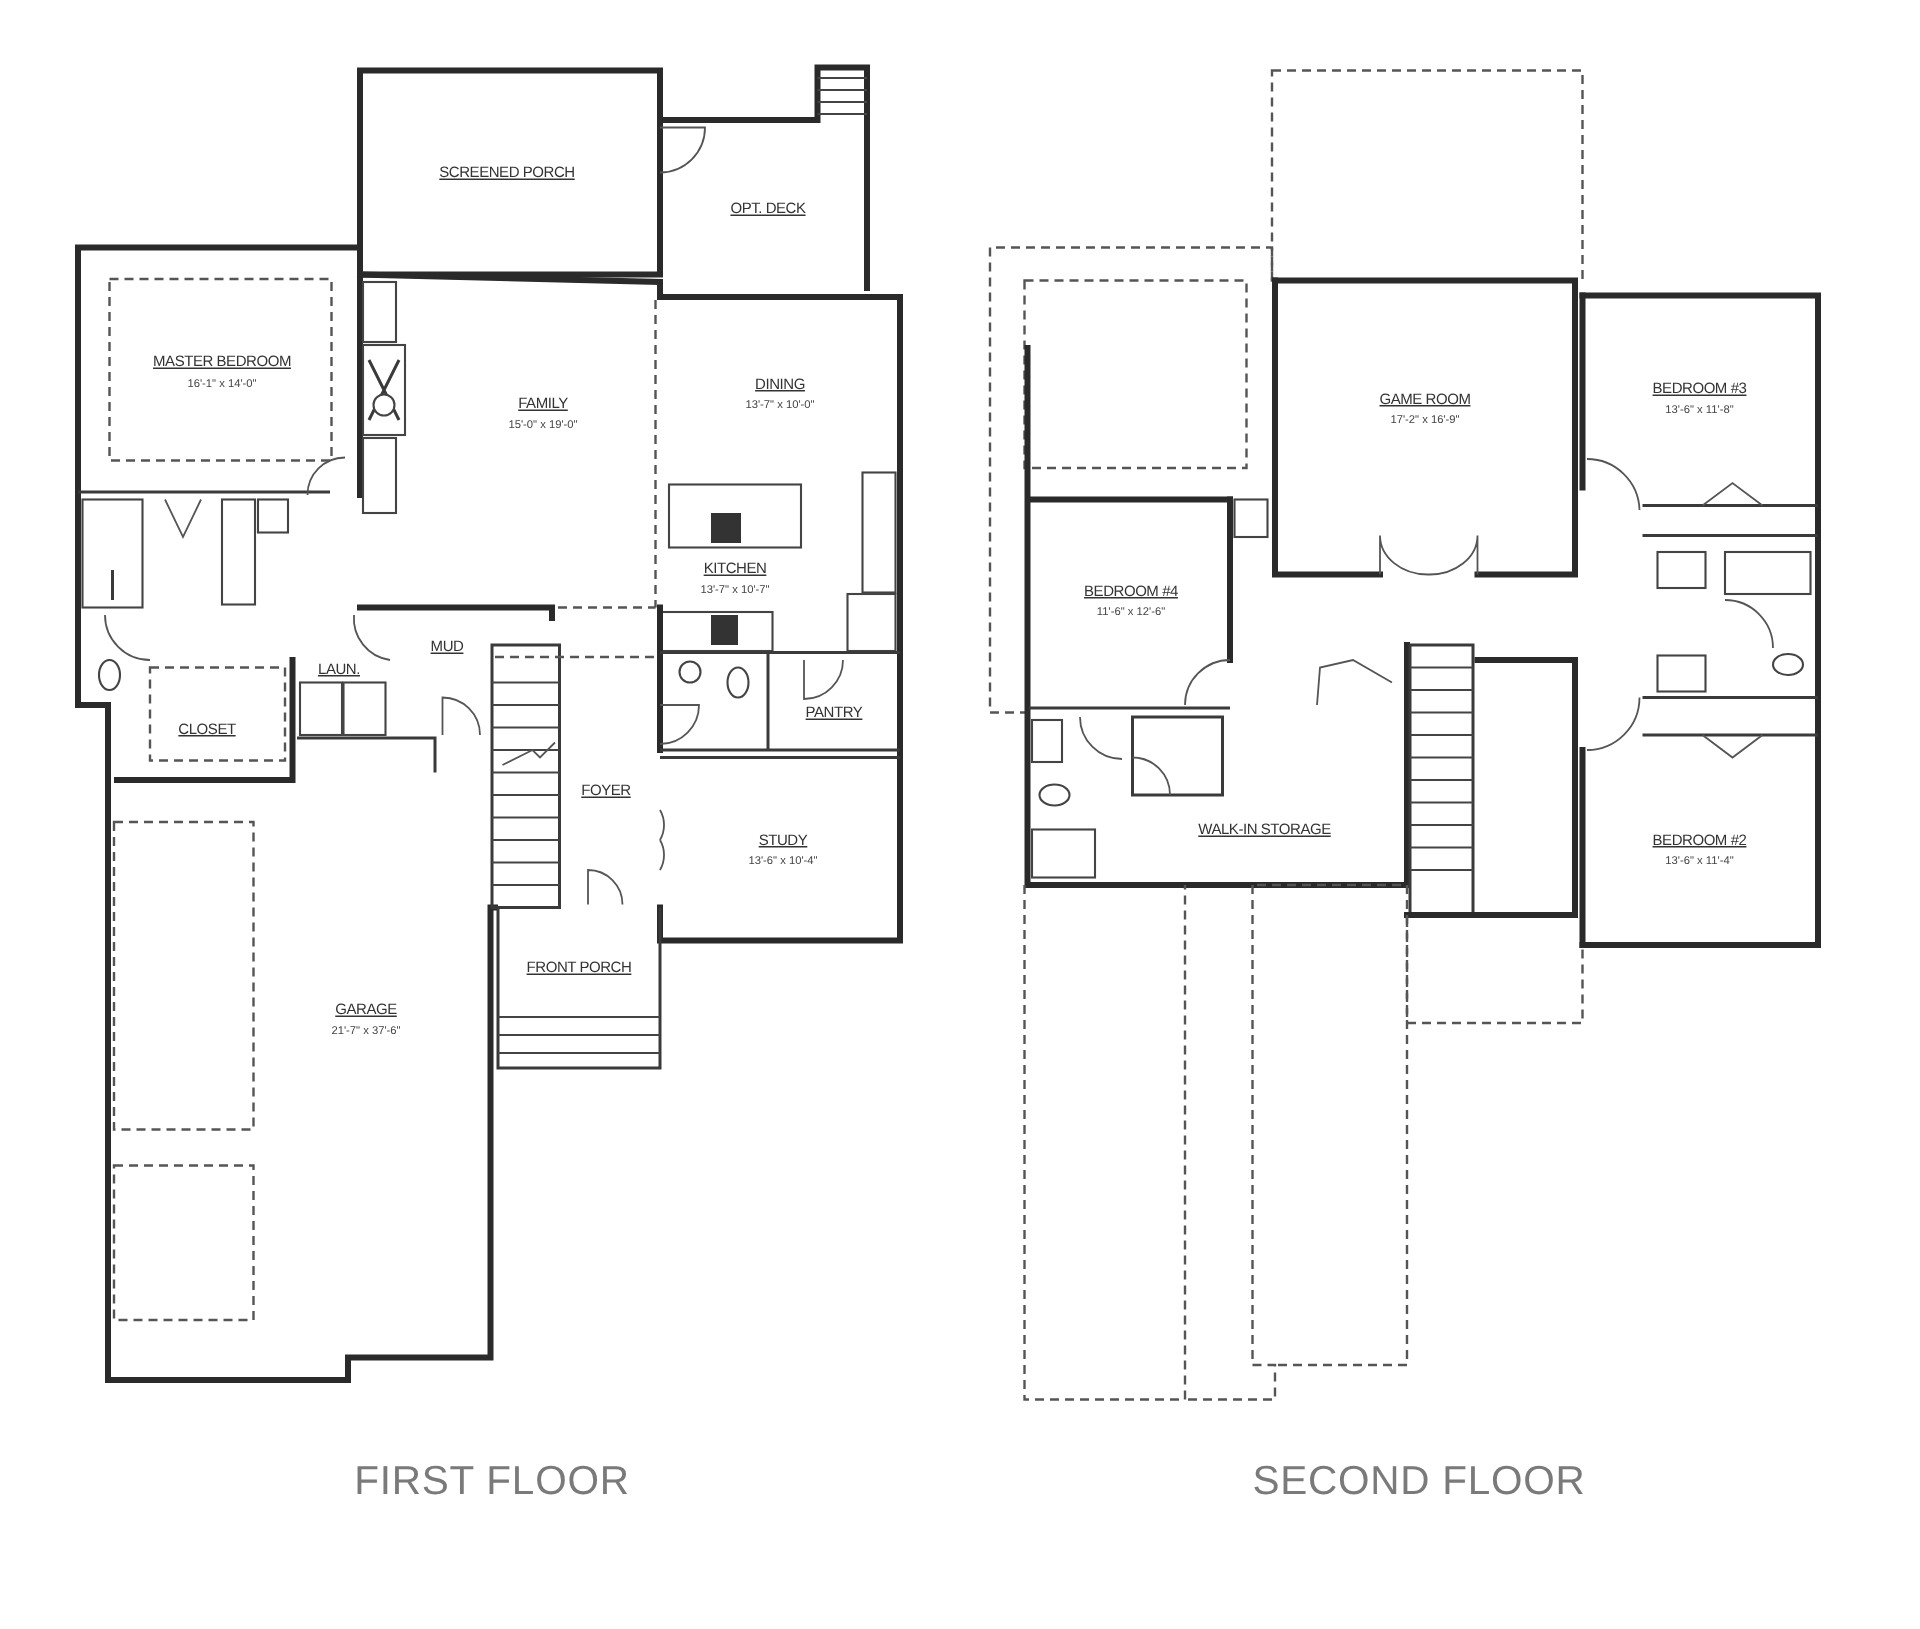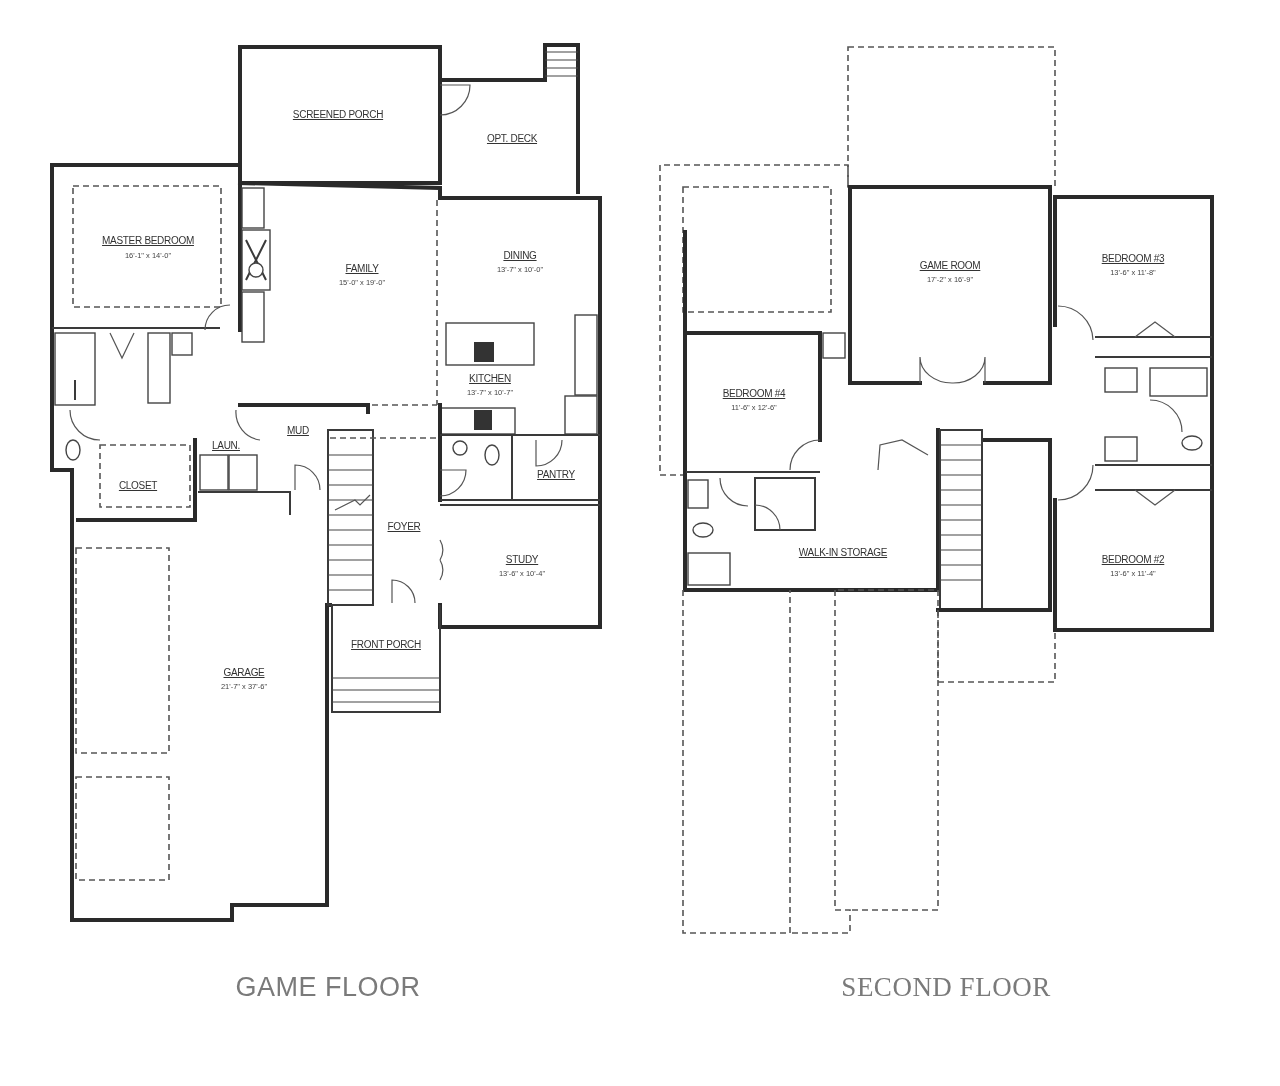--- a/index.html
+++ b/index.html
@@ -242,14 +242,14 @@
       <polyline class="w" points="985,440 1050,440 1050,610 938,610"></polyline>
     </g>
 
     <polyline class="d" points="683,590 683,933 790,933 790,590"></polyline>
     <polyline class="d" points="835,590 835,910 850,910 850,933 790,933"></polyline>
     <polyline class="d" points="838,590 938,590 938,910 850,910"></polyline>
     <polyline class="d" points="938,612 938,682 1055,682 1055,632"></polyline>
   </g>
 </svg>
 
-<div class="title" style="left:328px;top:972px;">GAME FLOOR</div>
-<div class="title" style="left:946px;top:972px;font-family:Liberation Serif, serif;">SECOND FLOOR</div>
+<div class="title" style="left:328px;top:972px;">FIRST FLOOR</div>
+<div class="title" style="left:946px;top:972px;">SECOND FLOOR</div>
 
 </body></html>

